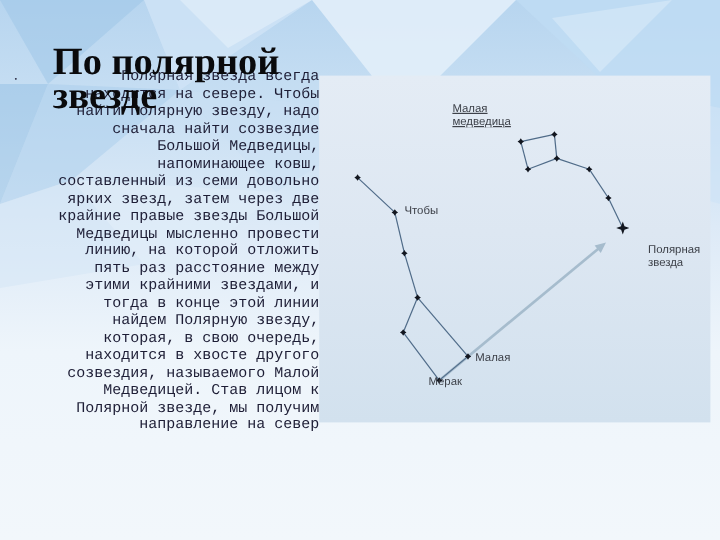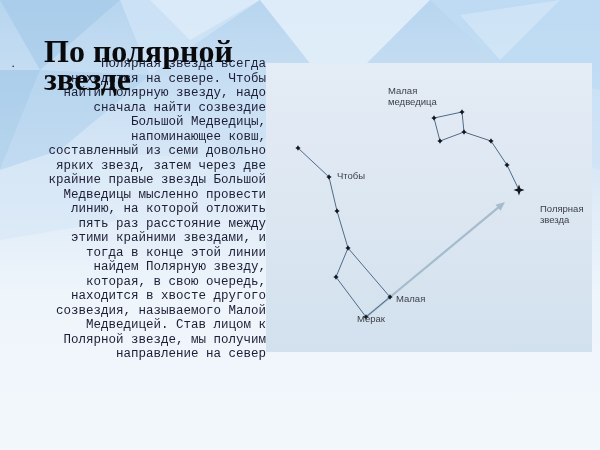--- a/index.html
+++ b/index.html
@@ -94,20 +94,20 @@
         <path d="M 124 231.3 L 125.1 232.9 L 126.7 234 L 125.1 235.1 L 124 236.7 L 122.9 235.1 L 121.3 234 L 122.9 232.9 Z" fill="#12161f"></path>
         <path d="M 168 52.3 L 169.1 53.9 L 170.7 55 L 169.1 56.1 L 168 57.7 L 166.9 56.1 L 165.3 55 L 166.9 53.9 Z" fill="#12161f"></path>
         <path d="M 196 46.3 L 197.1 47.9 L 198.7 49 L 197.1 50.1 L 196 51.7 L 194.9 50.1 L 193.3 49 L 194.9 47.9 Z" fill="#12161f"></path>
         <path d="M 198 66.3 L 199.1 67.9 L 200.7 69 L 199.1 70.1 L 198 71.7 L 196.9 70.1 L 195.3 69 L 196.9 67.9 Z" fill="#12161f"></path>
         <path d="M 174 75.3 L 175.1 76.9 L 176.7 78 L 175.1 79.1 L 174 80.7 L 172.9 79.1 L 171.3 78 L 172.9 76.9 Z" fill="#12161f"></path>
         <path d="M 225 75.3 L 226.1 76.9 L 227.7 78 L 226.1 79.1 L 225 80.7 L 223.9 79.1 L 222.3 78 L 223.9 76.9 Z" fill="#12161f"></path>
         <path d="M 241 99.3 L 242.1 100.9 L 243.7 102 L 242.1 103.1 L 241 104.7 L 239.9 103.1 L 238.3 102 L 239.9 100.9 Z" fill="#12161f"></path>
         <path d="M 253 121.5 L 254.4 125.6 L 258.5 127 L 254.4 128.4 L 253 132.5 L 251.6 128.4 L 247.5 127 L 251.6 125.6 Z" fill="#12161f"></path>
       </svg>
 
-    <div class="star-label" style="left:122px;top:23px;width:62px;">Малая медведица</div>
+    <div class="star-label" style="left:111px;top:23px;width:62px;text-decoration:underline;">Малая медведица</div>
     <div class="star-label" style="left:71px;top:108px;">Чтобы</div>
     <div class="star-label" style="left:130px;top:231px;">Малая</div>
     <div class="star-label" style="left:91px;top:251px;">Мерак</div>
     <div class="star-label" style="left:243px;top:141px;width:58px;margin-left:31px;">Полярная звезда</div>
   </div>
 
 </div>
 
 </body></html>

